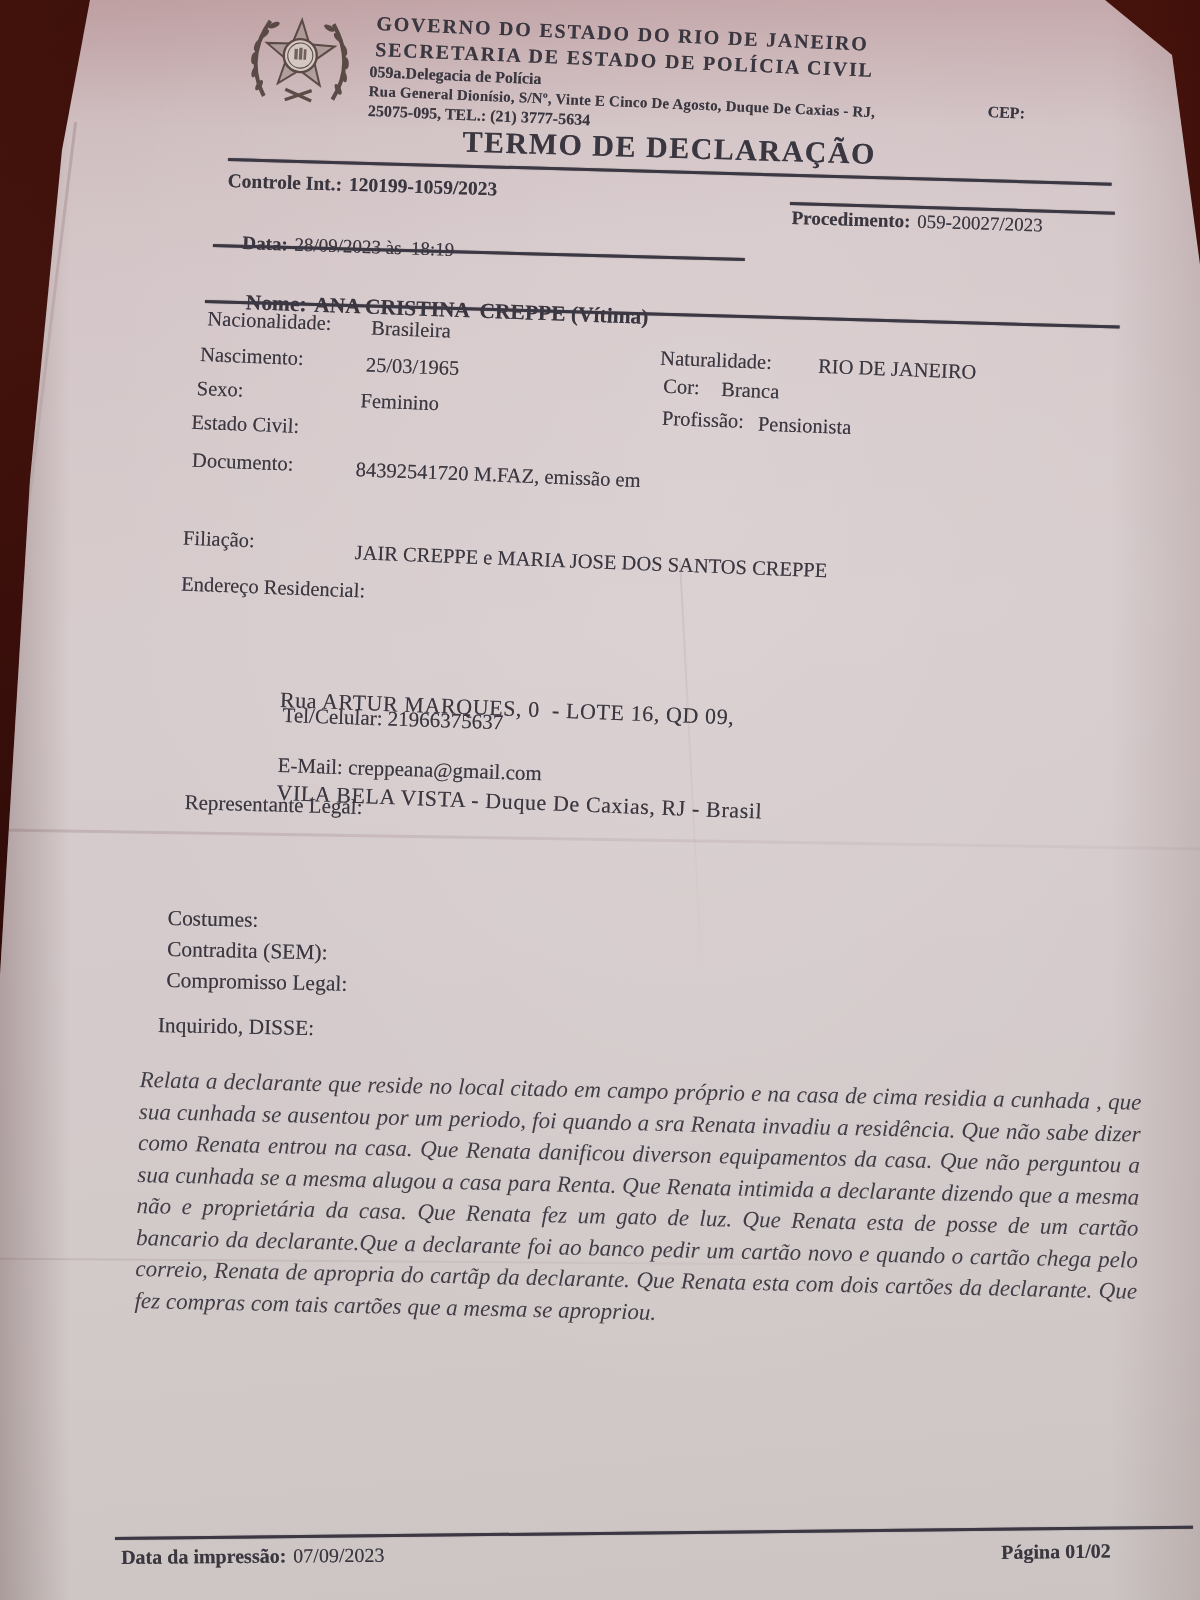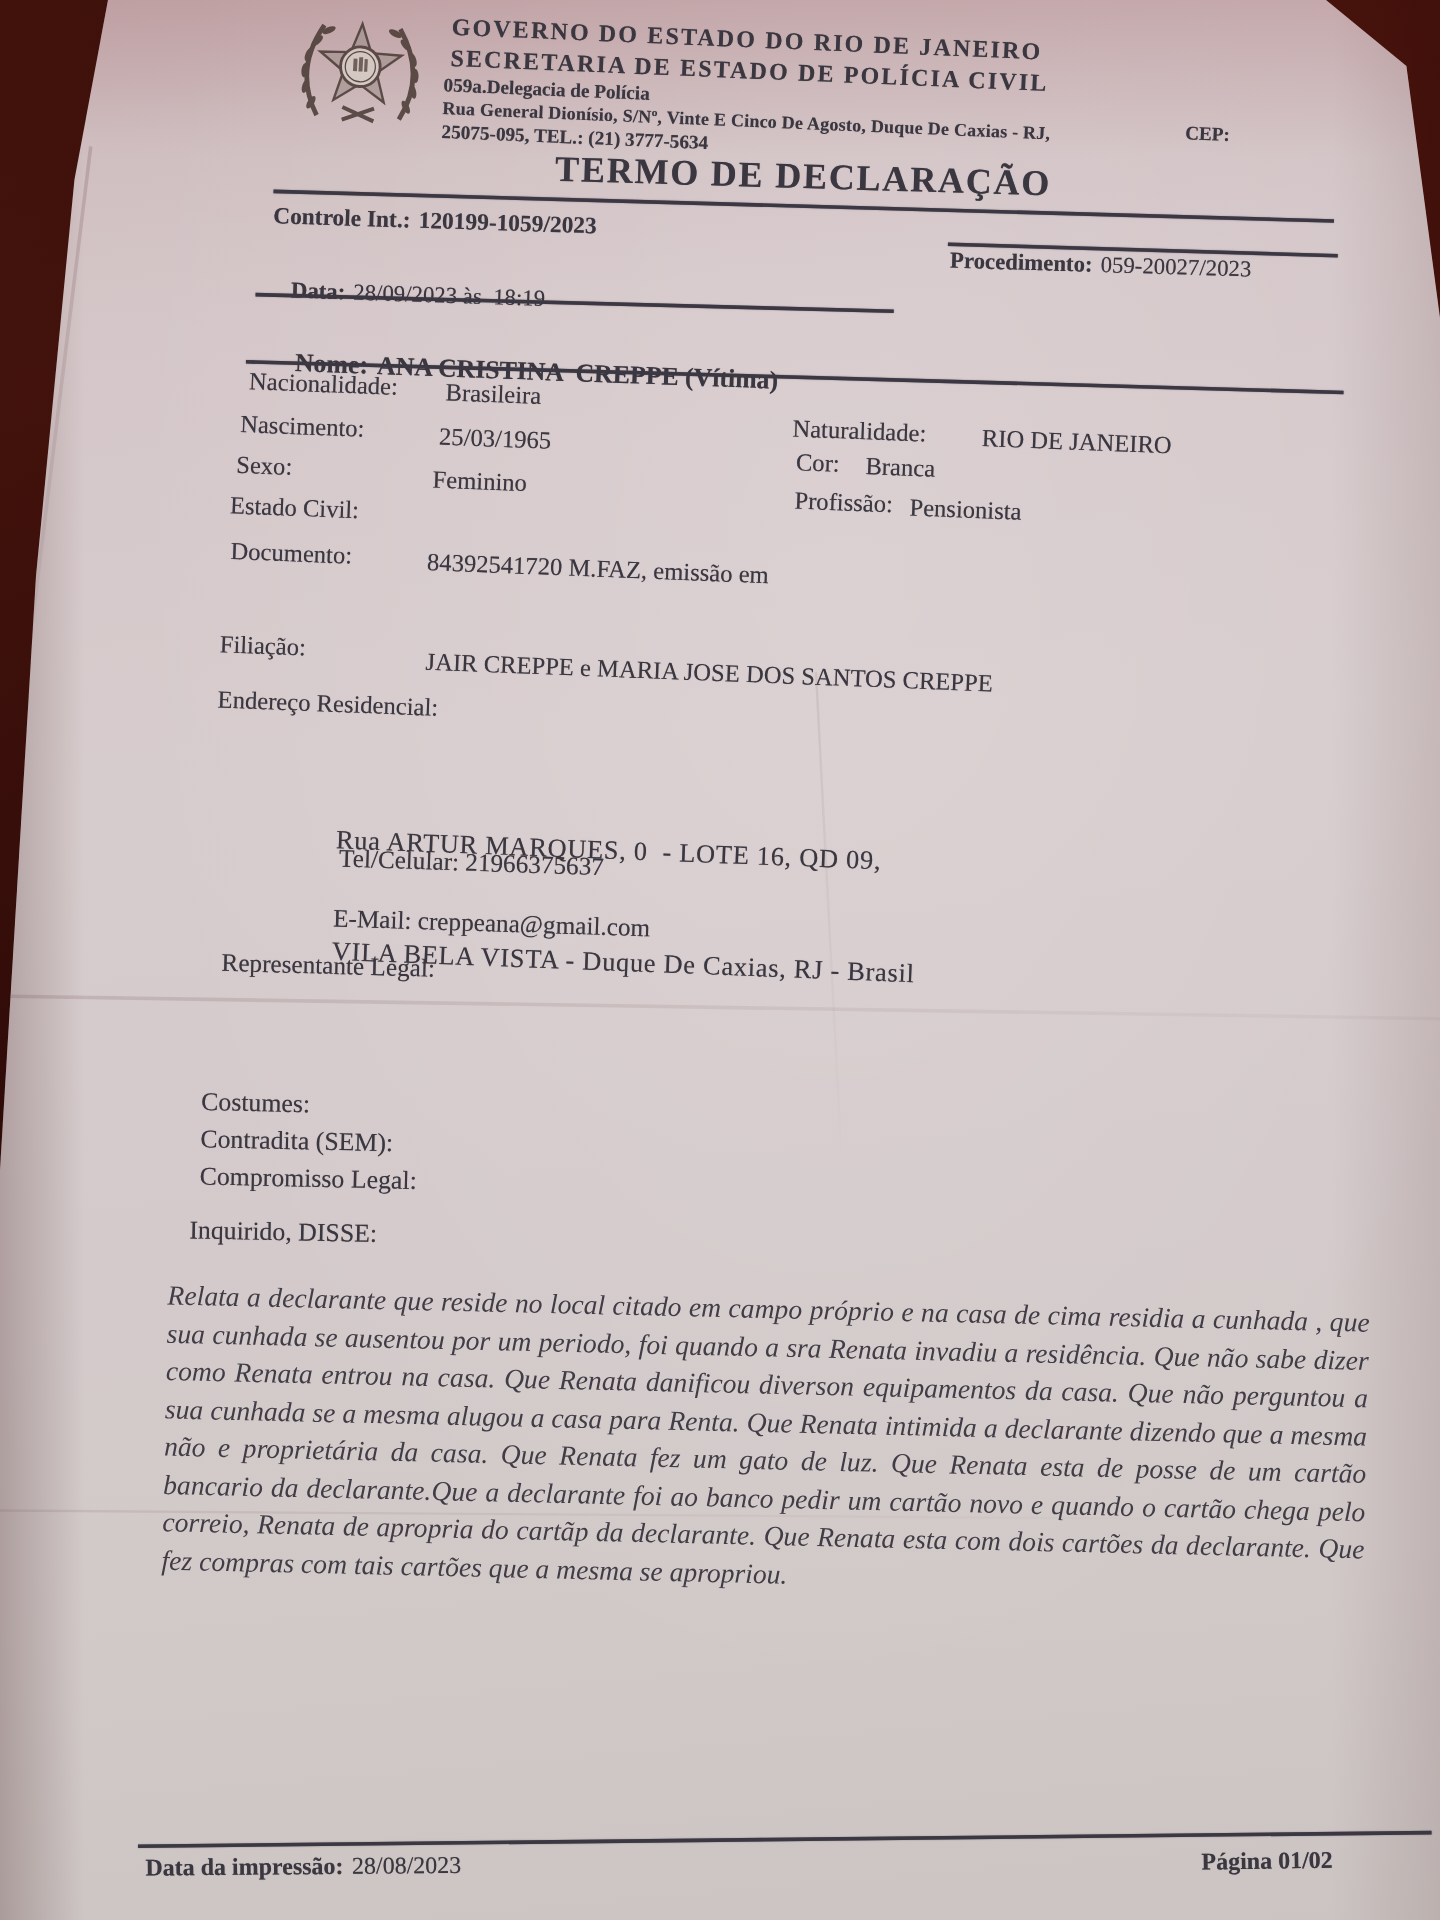--- a/index.html
+++ b/index.html
@@ -194,21 +194,21 @@
       <div>Contradita (SEM):</div>
       <div>Compromisso Legal:</div>
     </div>
 
     <div class="abs ink inquirido">Inquirido, DISSE:</div>
 
     <div class="abs bodytxt">Relata a declarante que reside no local citado em campo próprio e na casa de cima residia a cunhada , que sua cunhada se ausentou por um periodo, foi quando a sra Renata invadiu a residência. Que não sabe dizer como Renata entrou na casa. Que Renata danificou diverson equipamentos da casa. Que não perguntou a sua cunhada se a mesma alugou a casa para Renta. Que Renata intimida a declarante dizendo que a mesma não e proprietária da casa. Que Renata fez um gato de luz. Que Renata esta de posse de um cartão bancario da declarante.Que a declarante foi ao banco pedir um cartão novo  e quando o cartão chega pelo correio, Renata de apropria do cartãp da declarante. Que Renata esta com dois cartões da declarante. Que fez compras com tais cartões que a mesma se apropriou.</div>
 
     <div class="abs rule rule-footer"></div>
     <div class="abs ink fleft">
-      <span class="lbl">Data da impressão:</span><span>28/08/2023</span>
+      <span class="lbl">Data da impressão:</span><span>07/09/2023</span>
     </div>
     <div class="abs ink fpage">Página 01/02</div>
 
     <div class="crease c1"></div>
     <div class="crease c2"></div>
     <div class="crease c3"></div>
     <div class="crease c4"></div>
   </div>
 </div>
 

